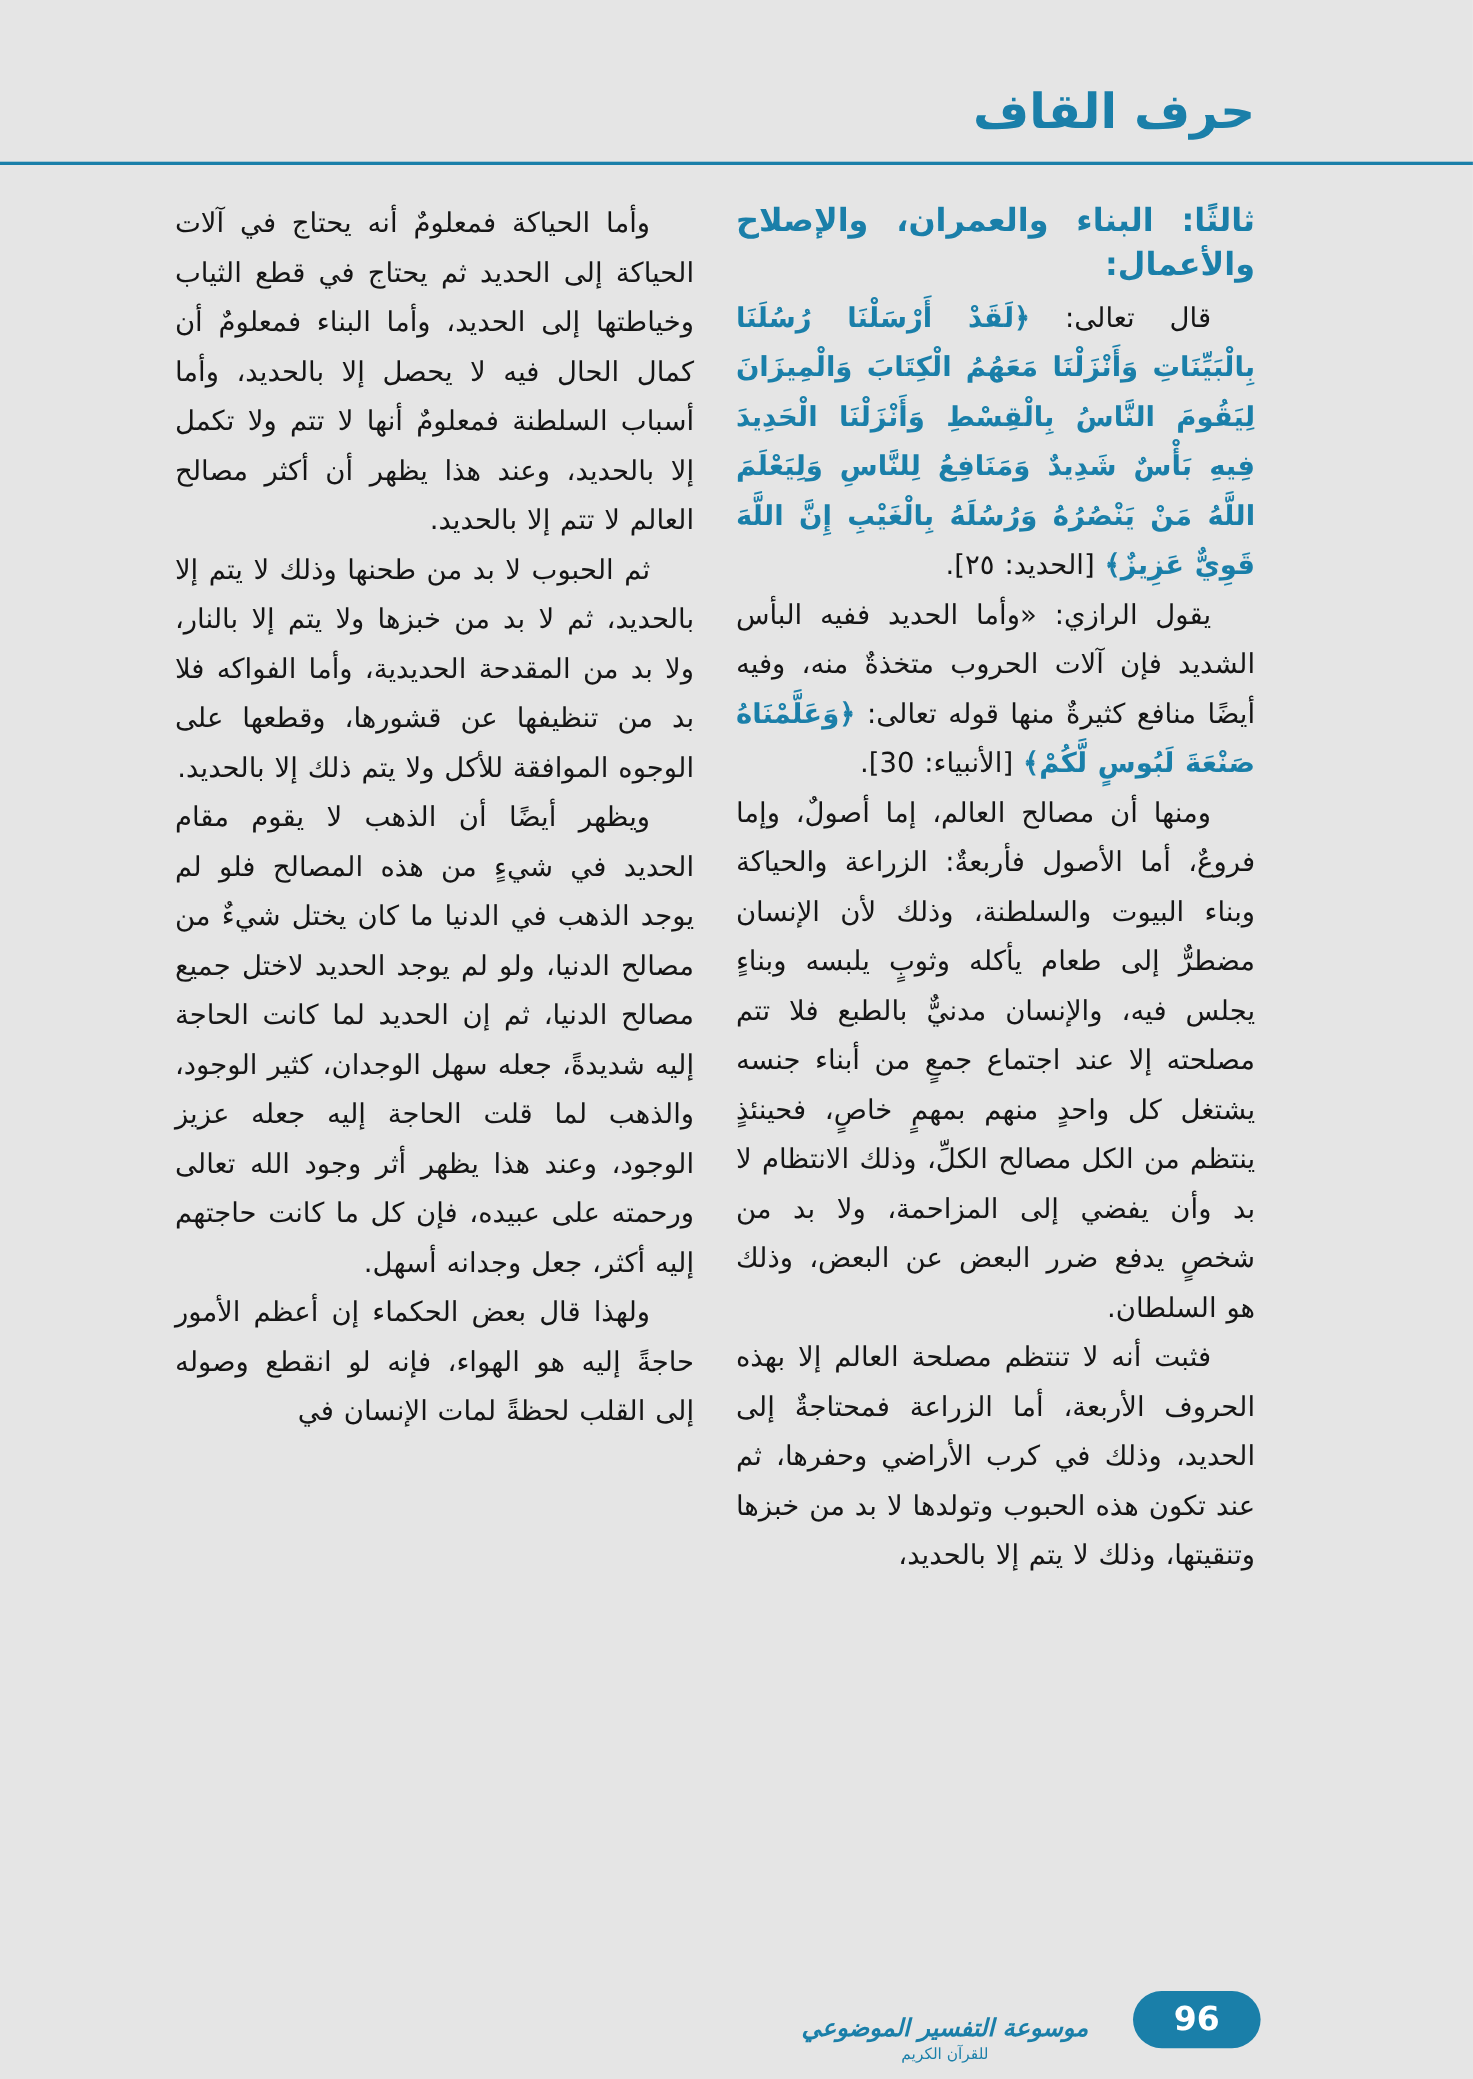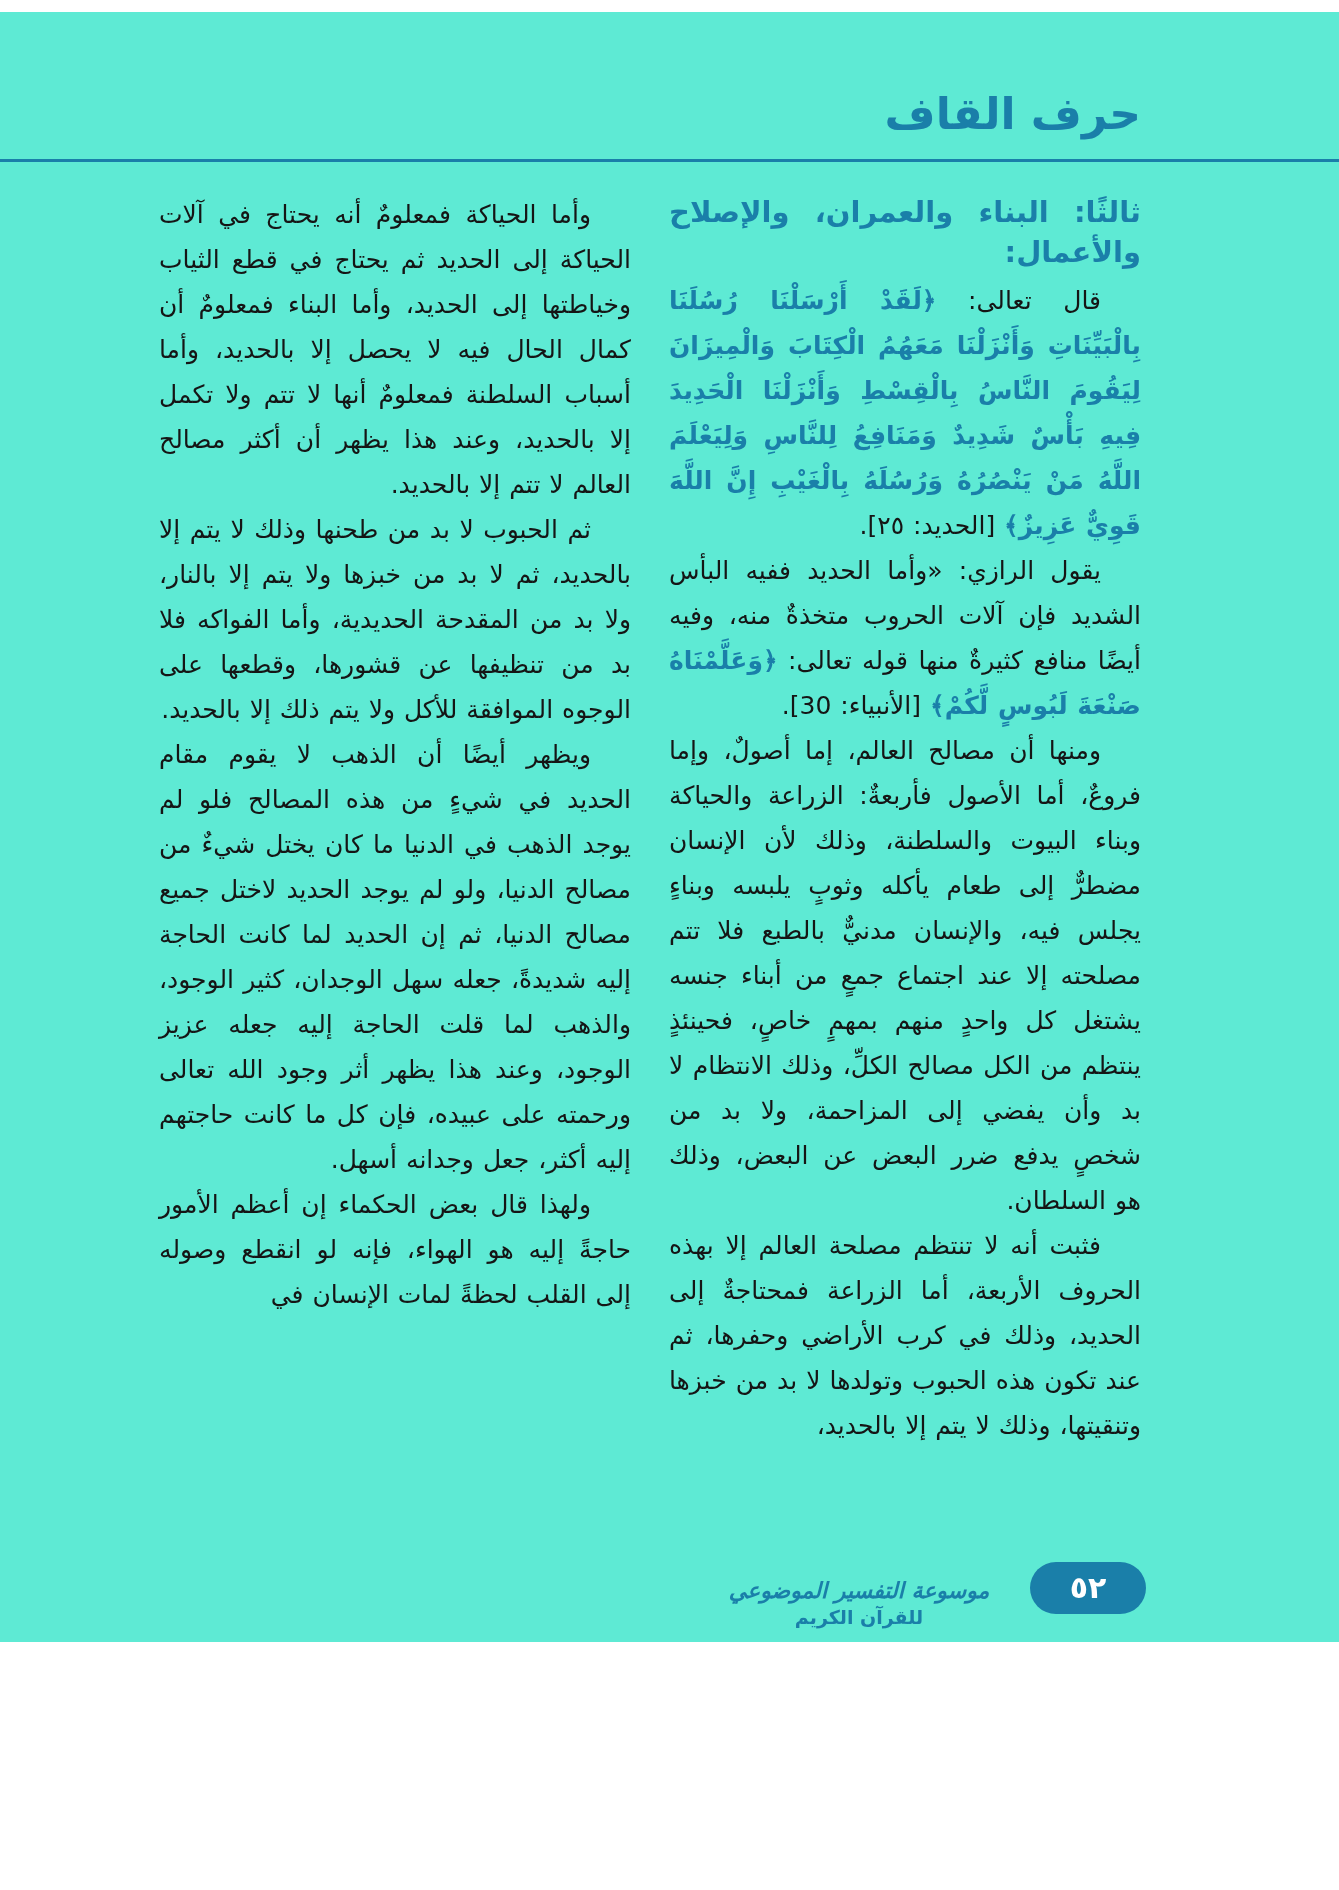--- a/index.html
+++ b/index.html
@@ -2,23 +2,23 @@
 <html lang="ar" dir="rtl" style="--accent: #1a7fa9; --ink: #151515;"><head>
 <meta charset="utf-8">
 <style>
   :root { --accent:#1a7fa9; --ink:#151515; }
   * { margin:0; padding:0; box-sizing:border-box; }
   html, body { background:#ffffff; }
   body { font-family:"DejaVu Sans", sans-serif; color:var(--ink); }
 
   .page {
     position:relative;
-    width:1339px; height:1630px;
-    margin:12px auto;
-    background:#5eead4;
+    width:1339px; height:1890px;
+    margin:0 auto;
+    background:#e5e5e5;
     overflow:hidden;
     direction:rtl;
   }
 
   
   .header-title {
     position:absolute;
     top:76px; right:198px;
     color:var(--accent);
     font-size:44px;
@@ -76,22 +76,22 @@
     color:var(--accent);
   }
   .publisher-logo .logo-main {
     font-size:22px;
     font-weight:bold;
     font-style:italic;
     line-height:1.25;
     white-space:nowrap;
   }
   .publisher-logo .logo-sub {
-    font-size:19px;
-    font-weight:bold;
+    font-size:14px;
+    font-weight:normal;
     margin-top:2px;
   }
 
   .page-pill {
     position:absolute;
     bottom:28px; right:193px;
     width:116px; height:52px;
     background:var(--accent);
     border-radius:28px;
     color:#ffffff;
@@ -140,15 +140,15 @@
 
     </section>
 
   </main>
 
   <div class="publisher-logo">
     <div class="logo-main">موسوعة التفسير الموضوعي</div>
     <div class="logo-sub">للقرآن الكريم</div>
   </div>
 
-  <div class="page-pill">٥٢</div>
+  <div class="page-pill">96</div>
 
 </div>
 
 </body></html>

